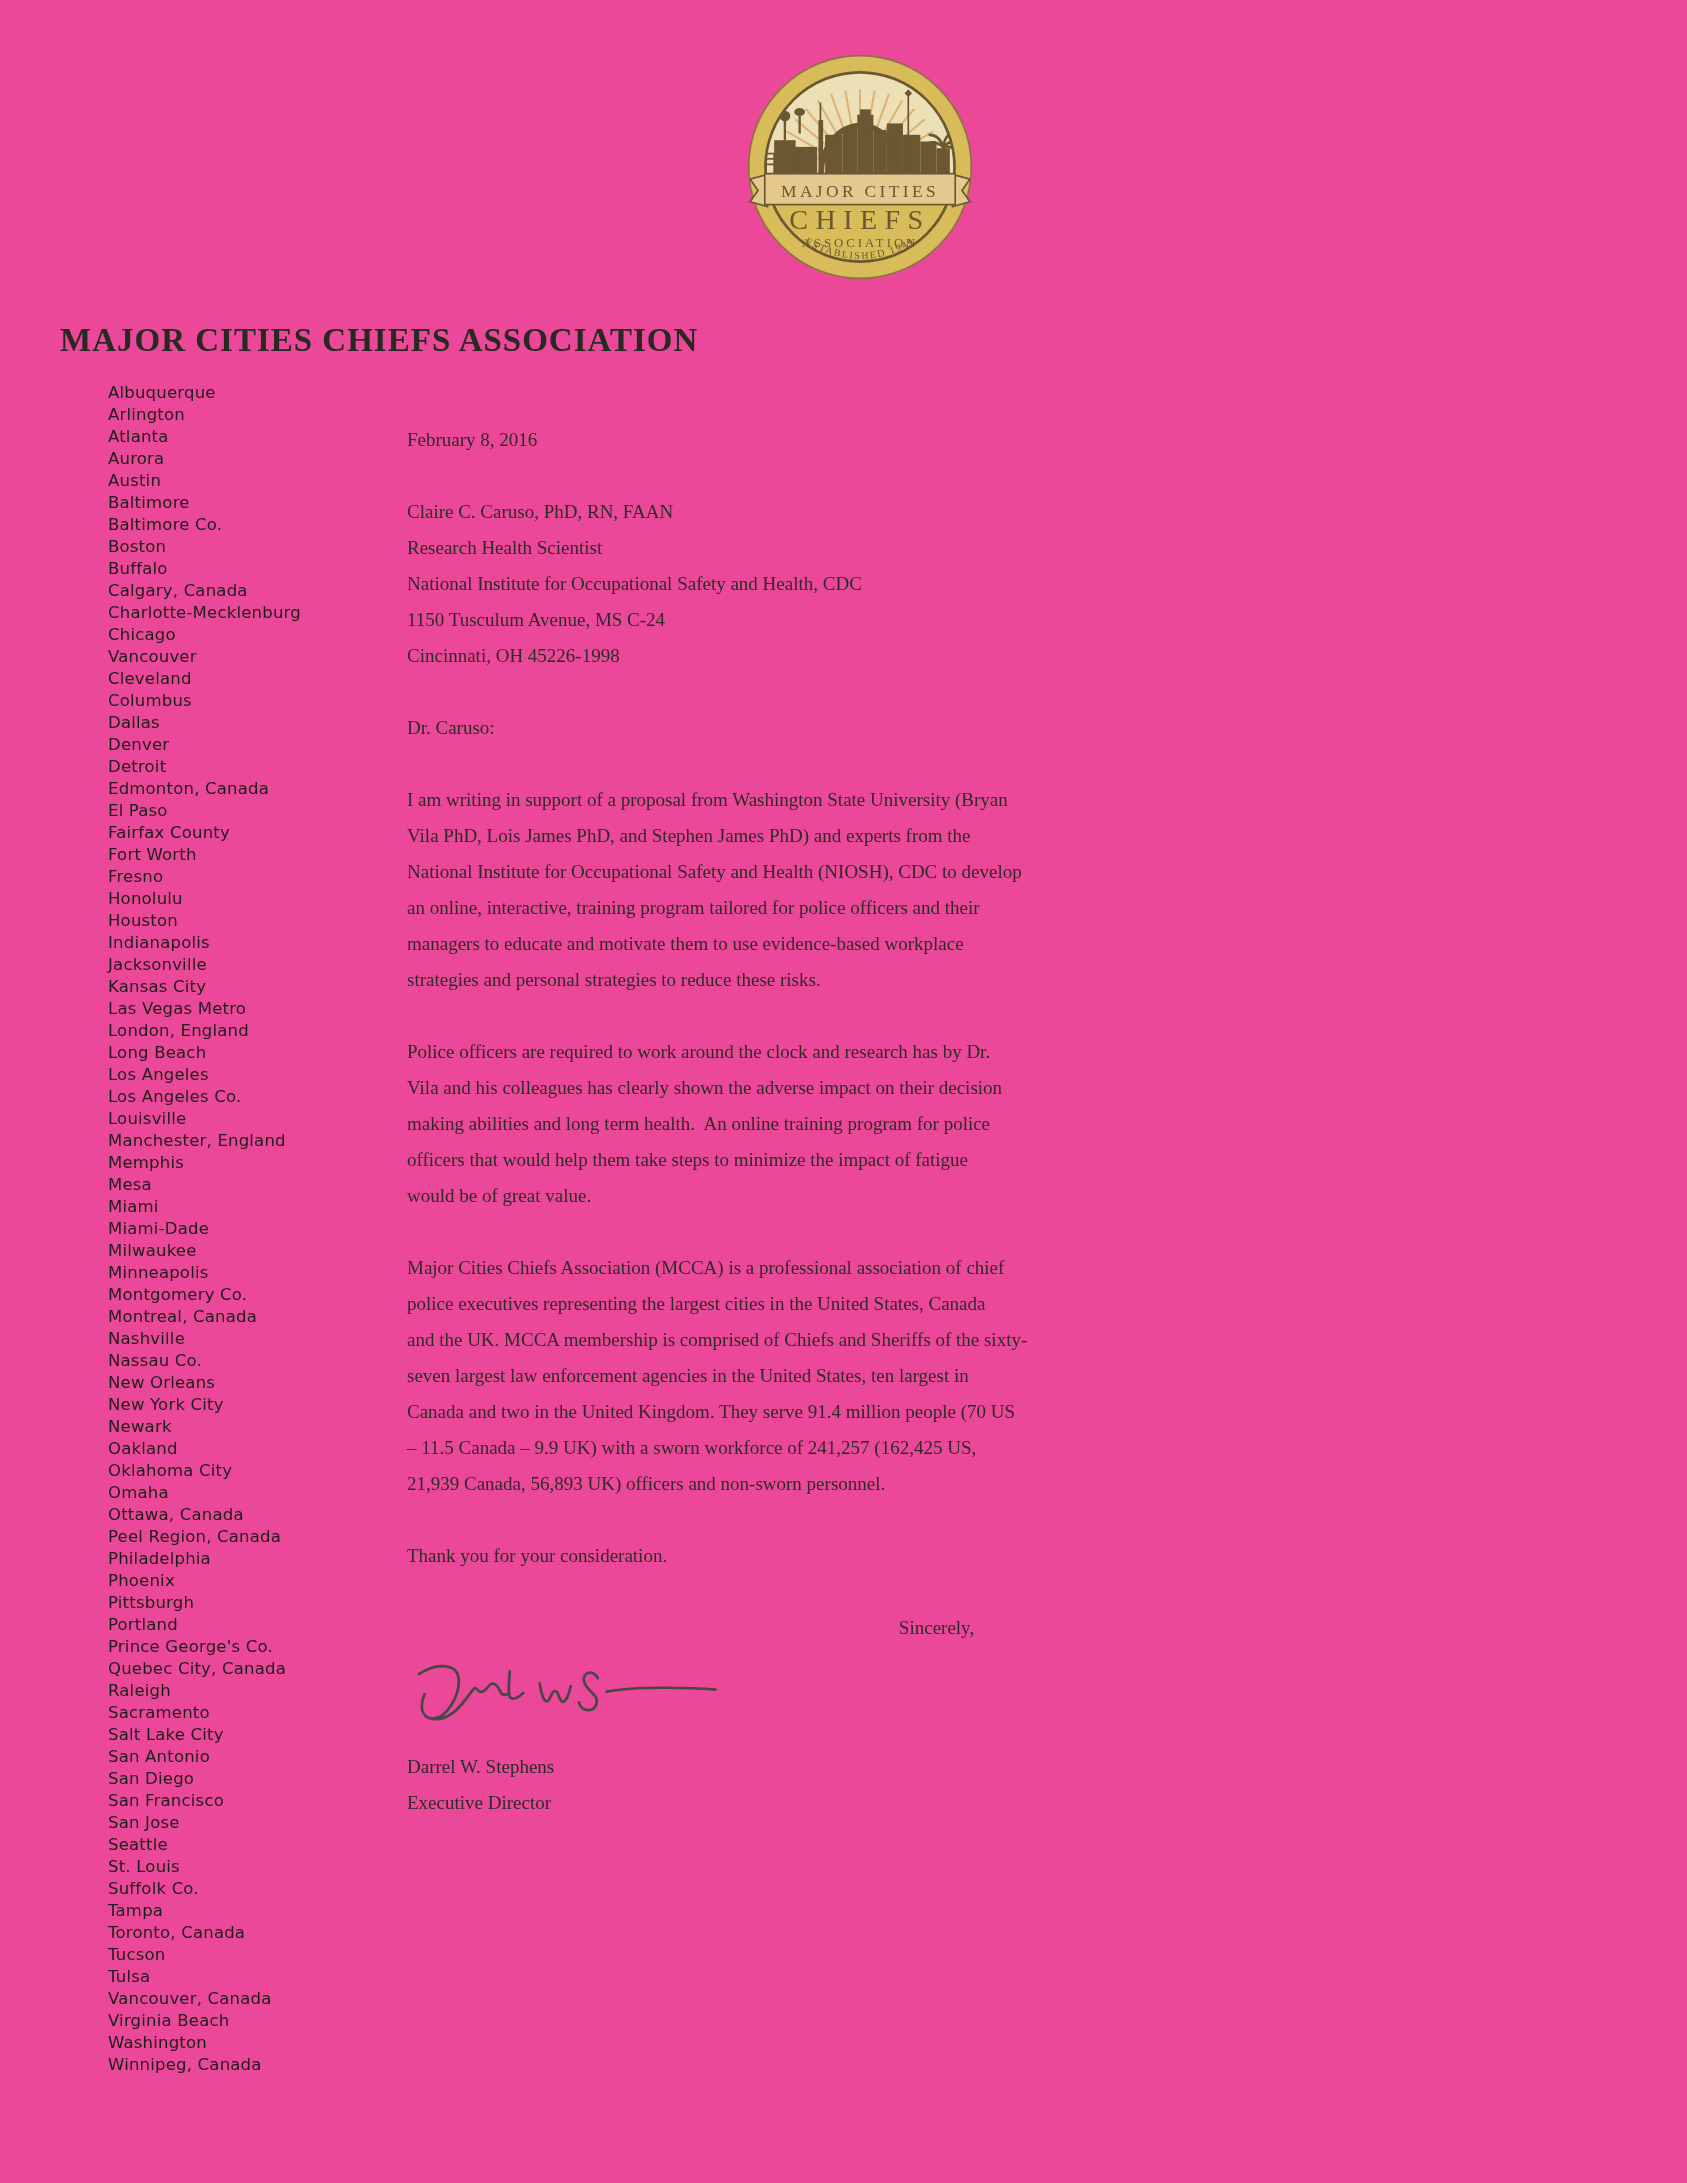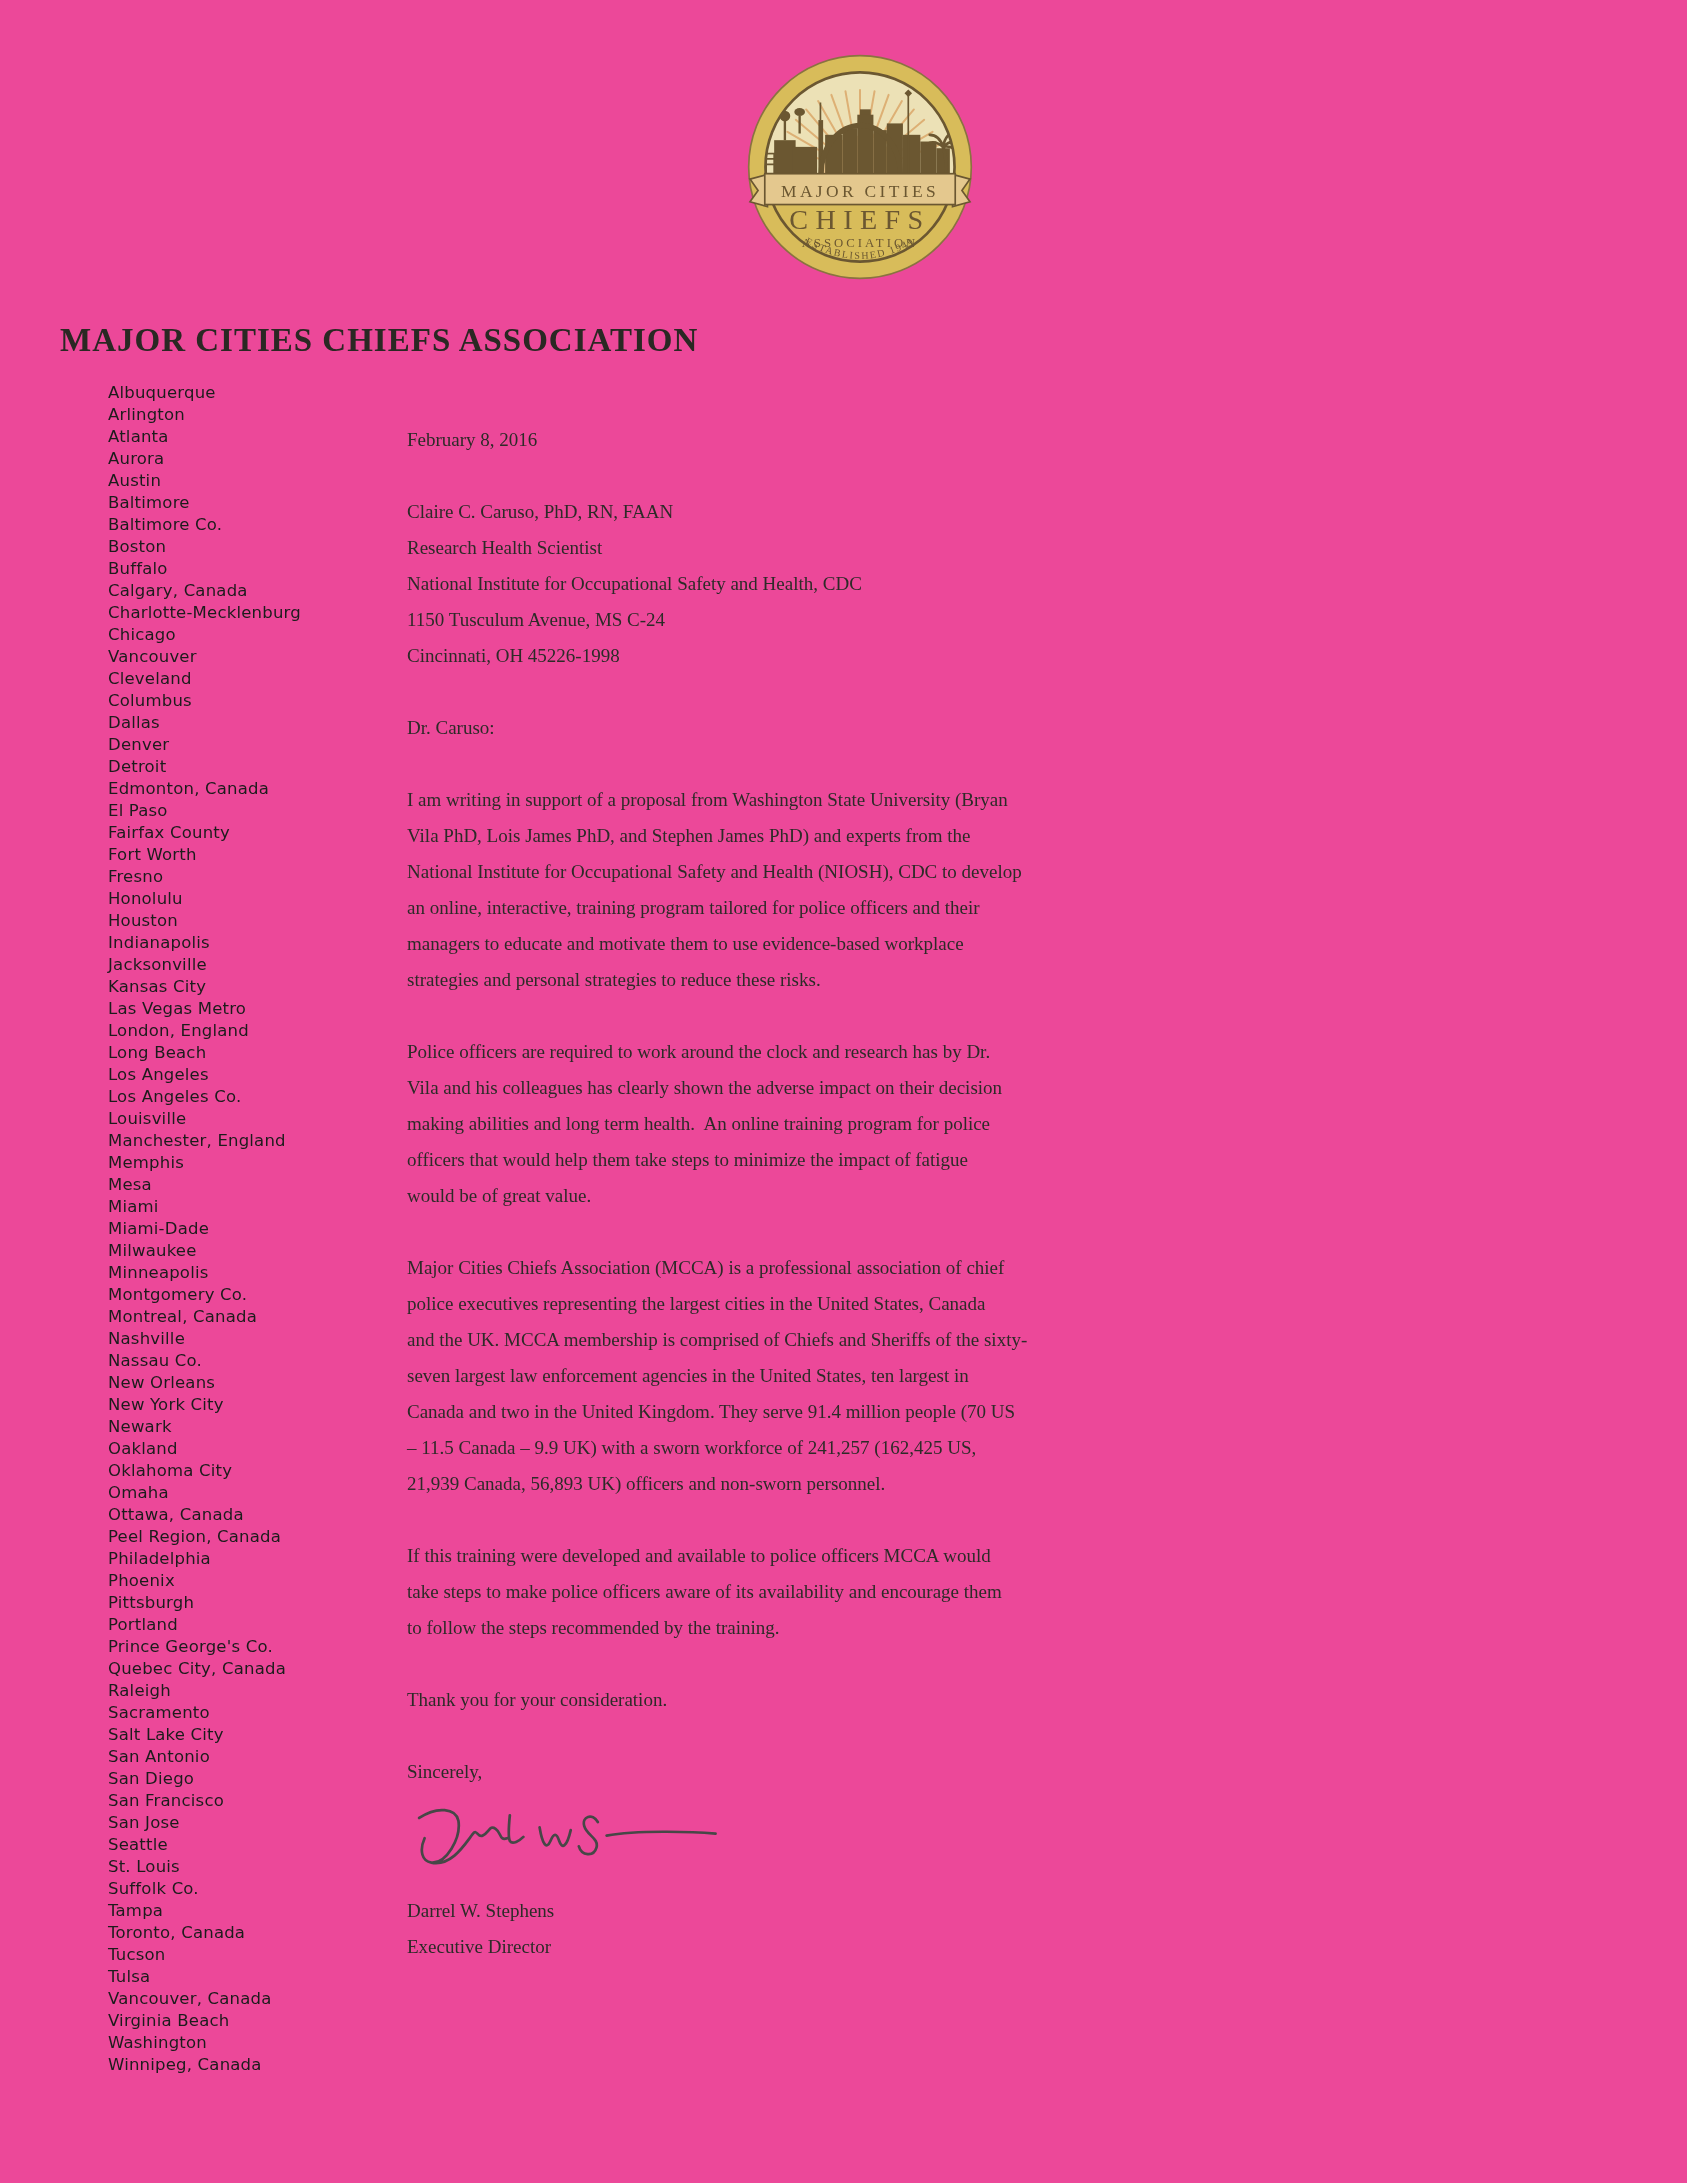--- a/index.html
+++ b/index.html
@@ -18,21 +18,21 @@
     position:absolute;left:108px;top:382px;width:218px;
     font-family:"DejaVu Sans",sans-serif;font-size:16.5px;line-height:22px;
     color:#1c1c1c;letter-spacing:0.2px;
   }
   .city{white-space:nowrap;}
   .letter{
     position:absolute;left:407px;top:422px;width:1059px;
     font-size:19px;line-height:36px;color:#2d2b28;
   }
   .block{white-space:pre;margin:0 0 36px 0;}
-  .closing-block{white-space:pre;margin:0 0 8px 0;}
+  .closing-block{white-space:pre;margin:0 0 8px 0;text-align:center;}
   .sig-wrap{width:318px;height:90px;margin:0 0 5.3px 0;}
   .sig-name,.sig-title{white-space:pre;line-height:36px;}
 </style>
 </head>
 <body>
 
 <div id="page">
 
   <div class="logo-wrap">
     <svg width="228" height="228" viewBox="0 0 340 340">
@@ -217,23 +217,20 @@
 making abilities and long term health.  An online training program for police
 officers that would help them take steps to minimize the impact of fatigue
 would be of great value.</div>
     <div class="block">Major Cities Chiefs Association (MCCA) is a professional association of chief
 police executives representing the largest cities in the United States, Canada
 and the UK. MCCA membership is comprised of Chiefs and Sheriffs of the sixty-
 seven largest law enforcement agencies in the United States, ten largest in
 Canada and two in the United Kingdom. They serve 91.4 million people (70 US
 – 11.5 Canada – 9.9 UK) with a sworn workforce of 241,257 (162,425 US,
 21,939 Canada, 56,893 UK) officers and non-sworn personnel.</div>
-    <div class="block">If this training were developed and available to police officers MCCA would
-take steps to make police officers aware of its availability and encourage them
-to follow the steps recommended by the training.</div>
     <div class="block">Thank you for your consideration.</div>
     <div class="closing-block">Sincerely,</div>
 
     <div class="sig-wrap">
       <svg width="318" height="90" viewBox="0 0 470 130">
         <path d="M18,28 C45,10 72,14 76,32 C80,58 58,96 36,94 C22,92 18,76 26,58
                  M36,94 C66,100 86,66 97,52 C104,43 104,58 112,54 C122,49 122,38 131,44 C140,50 136,62 148,58
                  M152,24 C150,44 150,58 152,62 C156,68 166,62 172,56
                  M196,42 C200,66 206,76 212,62 C217,50 221,50 225,62 C229,74 236,72 242,46
                  M282,34 C274,20 258,26 262,40 C266,54 284,58 280,72 C276,86 258,84 254,70

